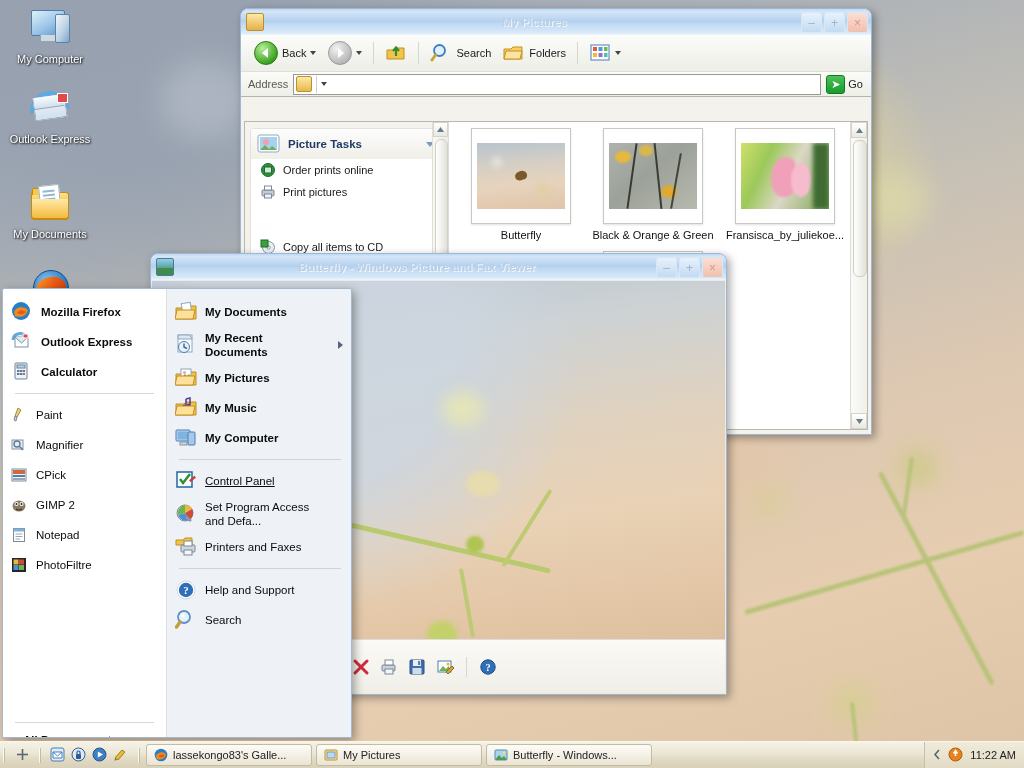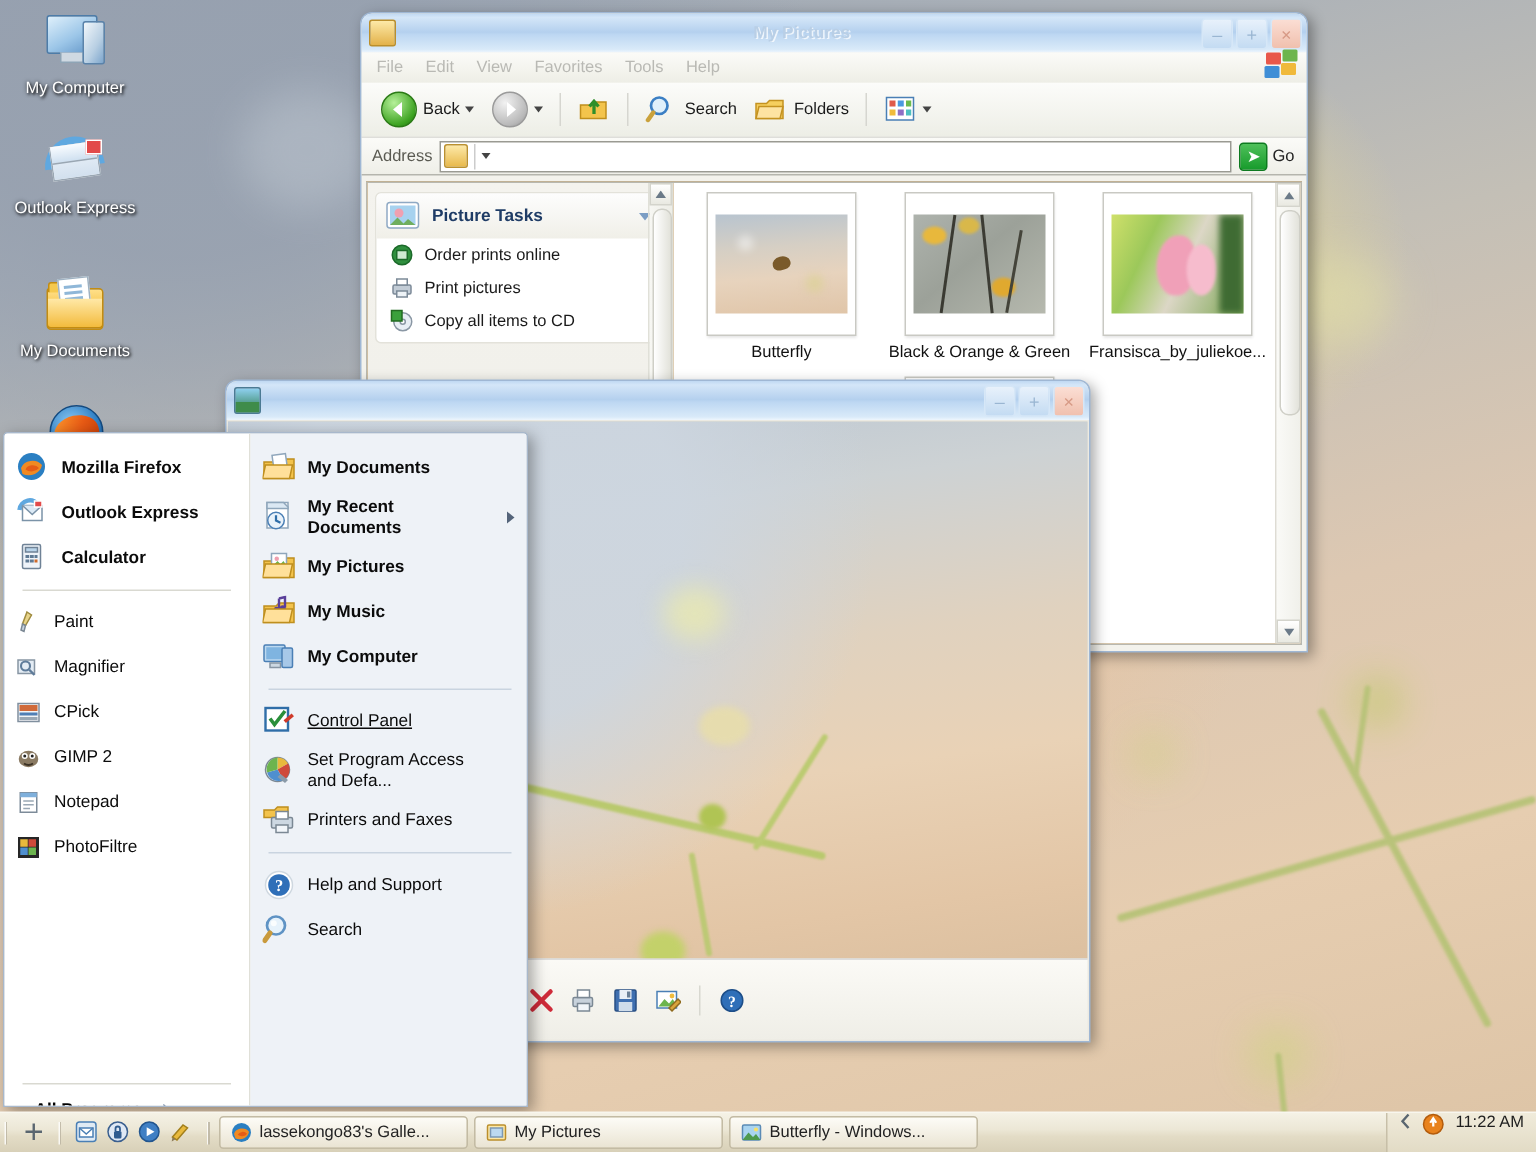--- a/index.html
+++ b/index.html
@@ -105,21 +105,21 @@
      border-bottom:1px solid #b5b5ad;}
   .addrlabel{color:#5a5a52;font-size:11px;padding-left:3px;}
   .addrbox{flex:1;height:19px;background:#fff;border:1px solid #9a9a92;display:flex;align-items:center;gap:4px;padding:0 2px;}
   .addrbox .aico{width:14px;height:14px;border-radius:2px;background:linear-gradient(#fde9a8,#e8b94c);border:1px solid #bb912f;position:relative;}
   .addrbox .atext{font-size:11px;color:#111;white-space:nowrap;overflow:hidden;flex:1;}
   .addrbox .adrop{width:13px;height:17px;display:flex;align-items:center;justify-content:center;border-left:1px solid #ccc;}
   .gobtn{display:flex;align-items:center;gap:3px;font-size:11px;color:#222;padding-right:4px;}
   .goarrow{width:17px;height:17px;border-radius:3px;background:linear-gradient(#4fc05a,#179b2c);
      border:1px solid #0e7a20;color:#fff;font-size:11px;display:flex;align-items:center;justify-content:center;}
 
-  .expl-body{position:absolute;left:3px;right:3px;top:112px;bottom:4px;display:flex;background:#a16207;border:1px solid #b8b8b0;}
+  .expl-body{position:absolute;left:3px;right:3px;top:112px;bottom:4px;display:flex;background:#3b82f6;border:1px solid #b8b8b0;}
   .taskpane{width:203px;background:linear-gradient(180deg,#f4f3ee,#efeee7);border-right:1px solid #dcdcd4;position:relative;overflow:hidden;}
   .taskgroup{margin:6px 5px 0 5px;background:#fff;border-radius:4px;border:1px solid #e3e2da;}
   .taskhdr{display:flex;align-items:center;gap:7px;height:30px;padding:0 6px;border-radius:3px 3px 0 0;
      background:linear-gradient(#fdfdfd,#f0efe8);position:relative;}
   .taskhdr .tt{font-weight:bold;font-size:11.5px;color:#1f3c66;}
   .taskhdr .chev{position:absolute;right:8px;width:0;height:0;border-left:4px solid transparent;border-right:4px solid transparent;border-top:5px solid #7b9dc4;}
   .taskitem{display:flex;align-items:center;gap:7px;padding:3px 6px 3px 9px;font-size:11px;color:#1a1a1a;}
   .taskitem .ti{width:16px;height:16px;flex:0 0 16px;position:relative;}
   .tp-scroll{position:absolute;right:0;top:0;width:15px;bottom:0;background:linear-gradient(90deg,#f7f7f3,#ededE6);
      border-left:1px solid #e0e0d8;}
@@ -168,21 +168,21 @@
      background:linear-gradient(#f5f2e6,#ece7d6 42%,#e3dcc6 60%,#d8d0b8);
      border-top:1px solid #f8f6ee;display:flex;align-items:center;}
   .ql{display:flex;align-items:center;gap:5px;padding:0 6px;}
   .ql .qi{width:16px;height:16px;position:relative;}
   .grip{width:3px;height:15px;background:
      linear-gradient(90deg,#fff 0 1px,#b9b2a0 1px 2px,transparent 2px);opacity:.8;margin:0 3px;}
   .tbtask{height:20px;min-width:150px;max-width:165px;margin:0 2px;border-radius:3px;display:flex;align-items:center;gap:5px;
      padding:0 7px;font-size:11px;color:#222;background:linear-gradient(#fdfcf7,#eae4d3);border:1px solid #c3bba4;
      white-space:nowrap;overflow:hidden;}
   .tbtask .ti2{width:14px;height:14px;flex:0 0 14px;position:relative;}
-  .tray{margin-left:auto;display:flex;align-items:flex-start;gap:7px;height:26px;padding:0 8px;
+  .tray{margin-left:auto;display:flex;align-items:center;gap:7px;height:26px;padding:0 8px;
      background:linear-gradient(#f0ebdb,#e2dbc5);border-left:1px solid #c7bfa8;}
   .tray .clock{font-size:11px;color:#1d1d1d;}
 </style>
 </head>
 <body>
 
 <div id="desktop">
   <div class="blurdot" style="left:640px;top:430px;width:30px;height:30px;background:#b6cf4e;opacity:.75;"></div>
   <div class="blurdot" style="left:905px;top:455px;width:26px;height:26px;background:#b2c94a;opacity:.8;"></div>
   <div class="blurdot" style="left:758px;top:492px;width:22px;height:22px;background:#c6d66a;opacity:.65;"></div>
@@ -233,34 +233,20 @@
   <div class="titlebar inactive">
     <div class="ticon" style="background:linear-gradient(#fde9a8,#e3b24a);border:1px solid #bb8f2c;"></div>
     <div class="ttext">My Pictures</div>
     <div class="winbtns">
       <div class="wbtn min">–</div>
       <div class="wbtn max">+</div>
       <div class="wbtn close">×</div>
     </div>
   </div>
 
-  <div class="menubar">
-    <span>File</span>
-    <span>Edit</span>
-    <span>View</span>
-    <span>Favorites</span>
-    <span>Tools</span>
-    <span>Help</span>
-    <div class="flagbox">
-      <div class="flagsq" style="left:3px;top:6px;background:#e8584b;"></div>
-      <div class="flagsq" style="left:14px;top:4px;background:#6db54e;"></div>
-      <div class="flagsq" style="left:2px;top:15px;background:#3f8ed6;"></div>
-      <div class="flagsq" style="left:13px;top:13px;background:#f0b93b;"></div>
-    </div>
-  </div>
 
   <div class="expl-toolbar">
     <div class="tbtn">
       <div class="circ" style="background:radial-gradient(circle at 35% 30%,#b6f09a,#3da321 70%,#1d6d0f);border:1px solid #2b7a16;">
         <svg width="22" height="22" viewBox="0 0 22 22">
             <path d="M13 6 L7 11 L13 16 Z" fill="#fff"></path>
           </svg>
       </div>
       <span>Back</span>
       <span class="caret"></span>
@@ -351,21 +337,21 @@
         <div class="taskitem">
           <span class="ti">
             <svg width="16" height="16" viewBox="0 0 16 16">
               <rect x="2" y="6" width="12" height="6" rx="1" fill="#c2ccd6" stroke="#7c8a98"></rect>
               <rect x="4.5" y="2" width="7" height="4" fill="#fff" stroke="#7c8a98"></rect>
               <rect x="4.5" y="10" width="7" height="4" fill="#eef3f7" stroke="#7c8a98"></rect>
             </svg>
           </span>
           <span>Print pictures</span>
         </div>
-        <div class="taskitem" style="padding-bottom:6px;">
+        <div class="taskitem" style="padding-bottom:6px;margin-top:33px;">
           <span class="ti">
             <svg width="16" height="16" viewBox="0 0 16 16">
               <circle cx="8.5" cy="8.5" r="6" fill="#e8eef4" stroke="#8a97a4"></circle>
               <circle cx="8.5" cy="8.5" r="1.7" fill="#fff" stroke="#8a97a4"></circle>
               <rect x="1" y="1" width="7" height="7" fill="#3aa13c" stroke="#226b22"></rect>
             </svg>
           </span>
           <span>Copy all items to CD</span>
         </div>
       </div>
@@ -447,20 +433,21 @@
       </div>
     </div>
   </div>
 </div>
 
 <div class="win inactive" id="viewer">
   <div class="titlebar inactive">
     <div class="ticon" style="background:linear-gradient(#8fd0f0,#2e7d4e);border:1px solid #4b7a93;overflow:hidden;">
       <div style="position:absolute;left:0;bottom:0;width:16px;height:7px;background:#3f8c4a;"></div>
     </div>
+    <div class="ttext">Butterfly - Windows Picture and Fax Viewer</div>
     <div class="winbtns">
       <div class="wbtn min">–</div>
       <div class="wbtn max">+</div>
       <div class="wbtn close">×</div>
     </div>
   </div>
 
   <div class="viewer-canvas">
     <div style="position:absolute;inset:0;background:
         radial-gradient(circle at 30% 20%, rgba(205,214,224,.9) 0 130px, rgba(205,214,224,0) 260px),

